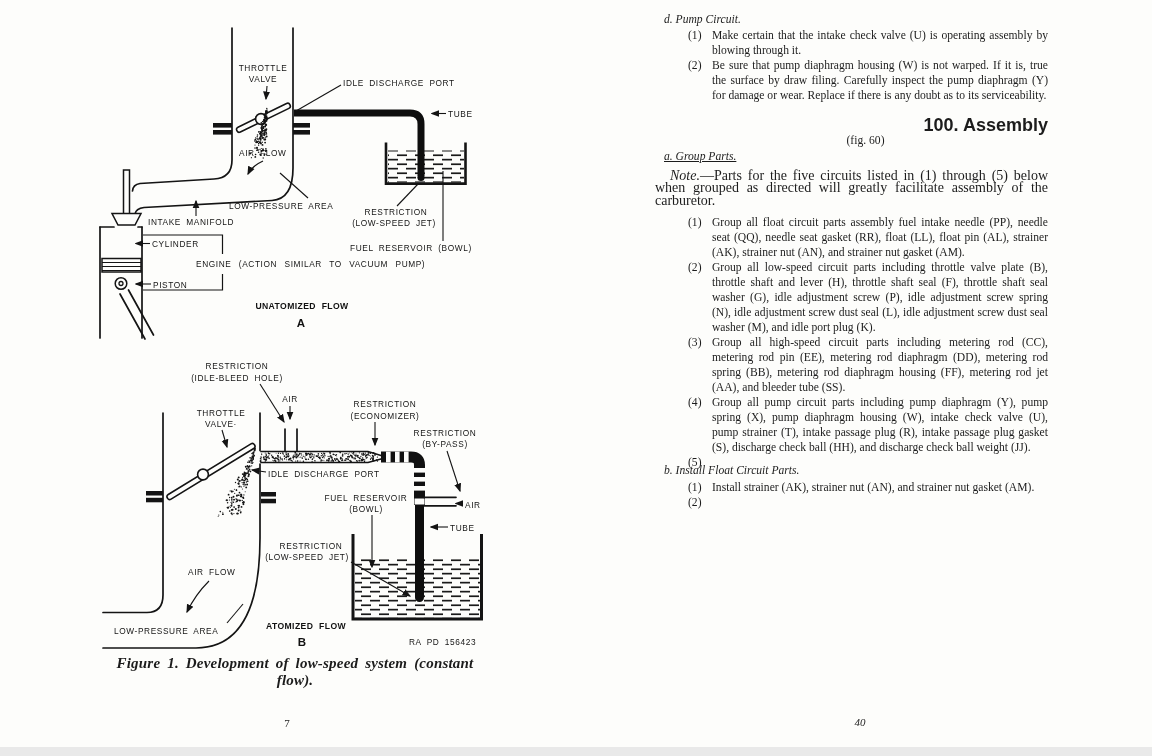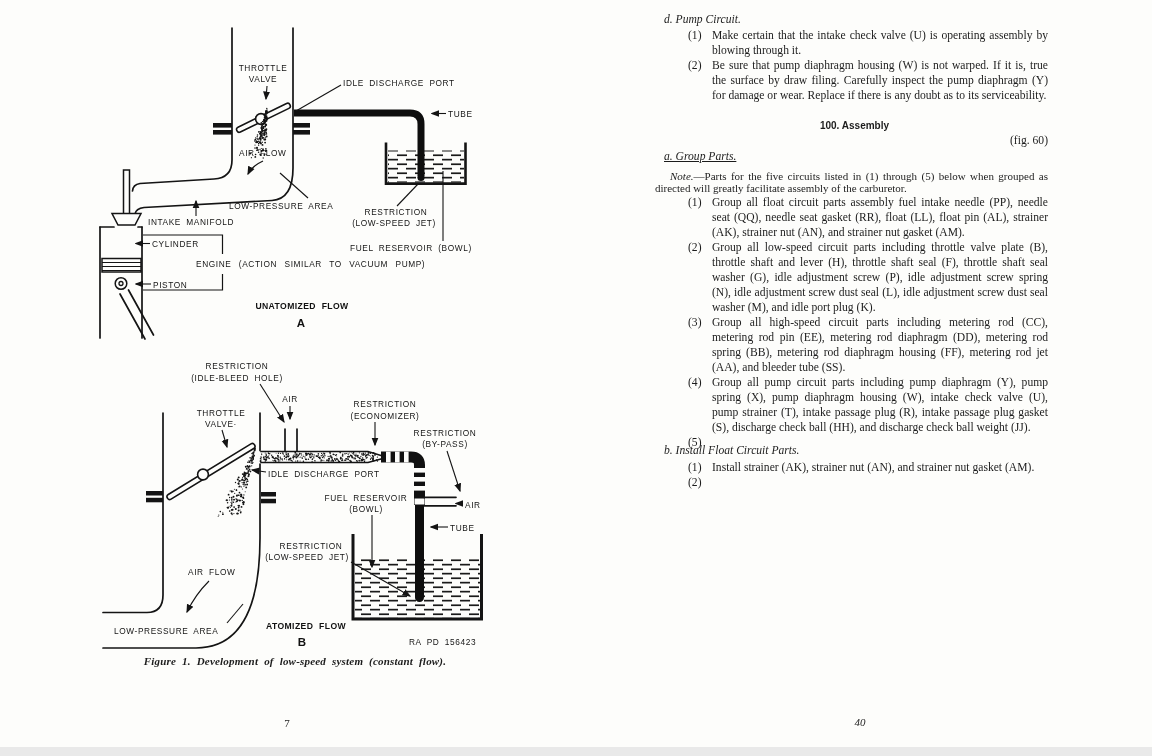--- a/index.html
+++ b/index.html
@@ -3,36 +3,36 @@
 <meta charset="utf-8">
 <style>
   html,body{margin:0;padding:0;background:#ffffff;}
   #stage{position:relative;width:1152px;height:756px;background:#fdfdfb;overflow:hidden;
          font-family:"Liberation Serif",serif;color:#1c1c1c;}
   .bottom-strip{position:absolute;left:0;bottom:0;width:1152px;height:9px;background:#e9e9e9;}
   .figure-svg{position:absolute;left:0;top:0;}
 
   
   .caption{position:absolute;left:100px;top:655px;width:390px;text-align:center;
-           font-style:italic;font-weight:bold;font-size:11px;word-spacing:3px;letter-spacing:.2px;}
+           font-style:italic;font-weight:bold;font-size:15px;word-spacing:3px;letter-spacing:.2px;}
   .pgnum{position:absolute;font-size:11px;}
   .pgnum-left{left:279px;top:717px;width:16px;text-align:center;}
   .pgnum-right{left:845px;top:716px;width:30px;text-align:center;font-style:italic;}
 
   
   .rcol{position:absolute;left:655px;top:0;width:393px;padding-top:12px;
         font-size:11.6px;line-height:15px;text-align:justify;}
   .h-italic{font-style:italic;margin-left:9px;margin-bottom:1px;text-align:left;}
   .li{position:relative;padding-left:24px;margin-left:33px;}
   .li .num{position:absolute;left:0;top:0;}
   .sec100{margin-top:15px;font-family:"Liberation Sans",sans-serif;
-          font-weight:bold;font-size:10px;margin-left:6px;text-align:center;}
-  .figref{margin-left:28px;text-align:right;}
+          font-weight:bold;font-size:18px;margin-left:6px;text-align:right;}
+  .figref{margin-left:28px;text-align:center;}
   .a-head{margin-top:1px;text-decoration:underline;}
-  .note{margin-top:6px;font-size:11px;line-height:12.4px;text-indent:15px;}
+  .note{margin-top:6px;margin-bottom:8px;font-size:14px;line-height:12.4px;text-indent:15px;}
   .note .note-label{font-style:italic;}
   .b-head{margin-top:8px;}
   .b-items{margin-top:2px;}
 
   
   .dln{stroke:#141414;stroke-width:1.7;fill:none;stroke-linecap:round;}
   .dln-thin{stroke:#141414;stroke-width:1.2;fill:none;}
   .lead{stroke:#141414;stroke-width:1.1;fill:none;}
   .dlabel{font-family:"Liberation Sans",sans-serif;font-size:8.3px;letter-spacing:.6px;
           word-spacing:2.5px;fill:#141414;}

